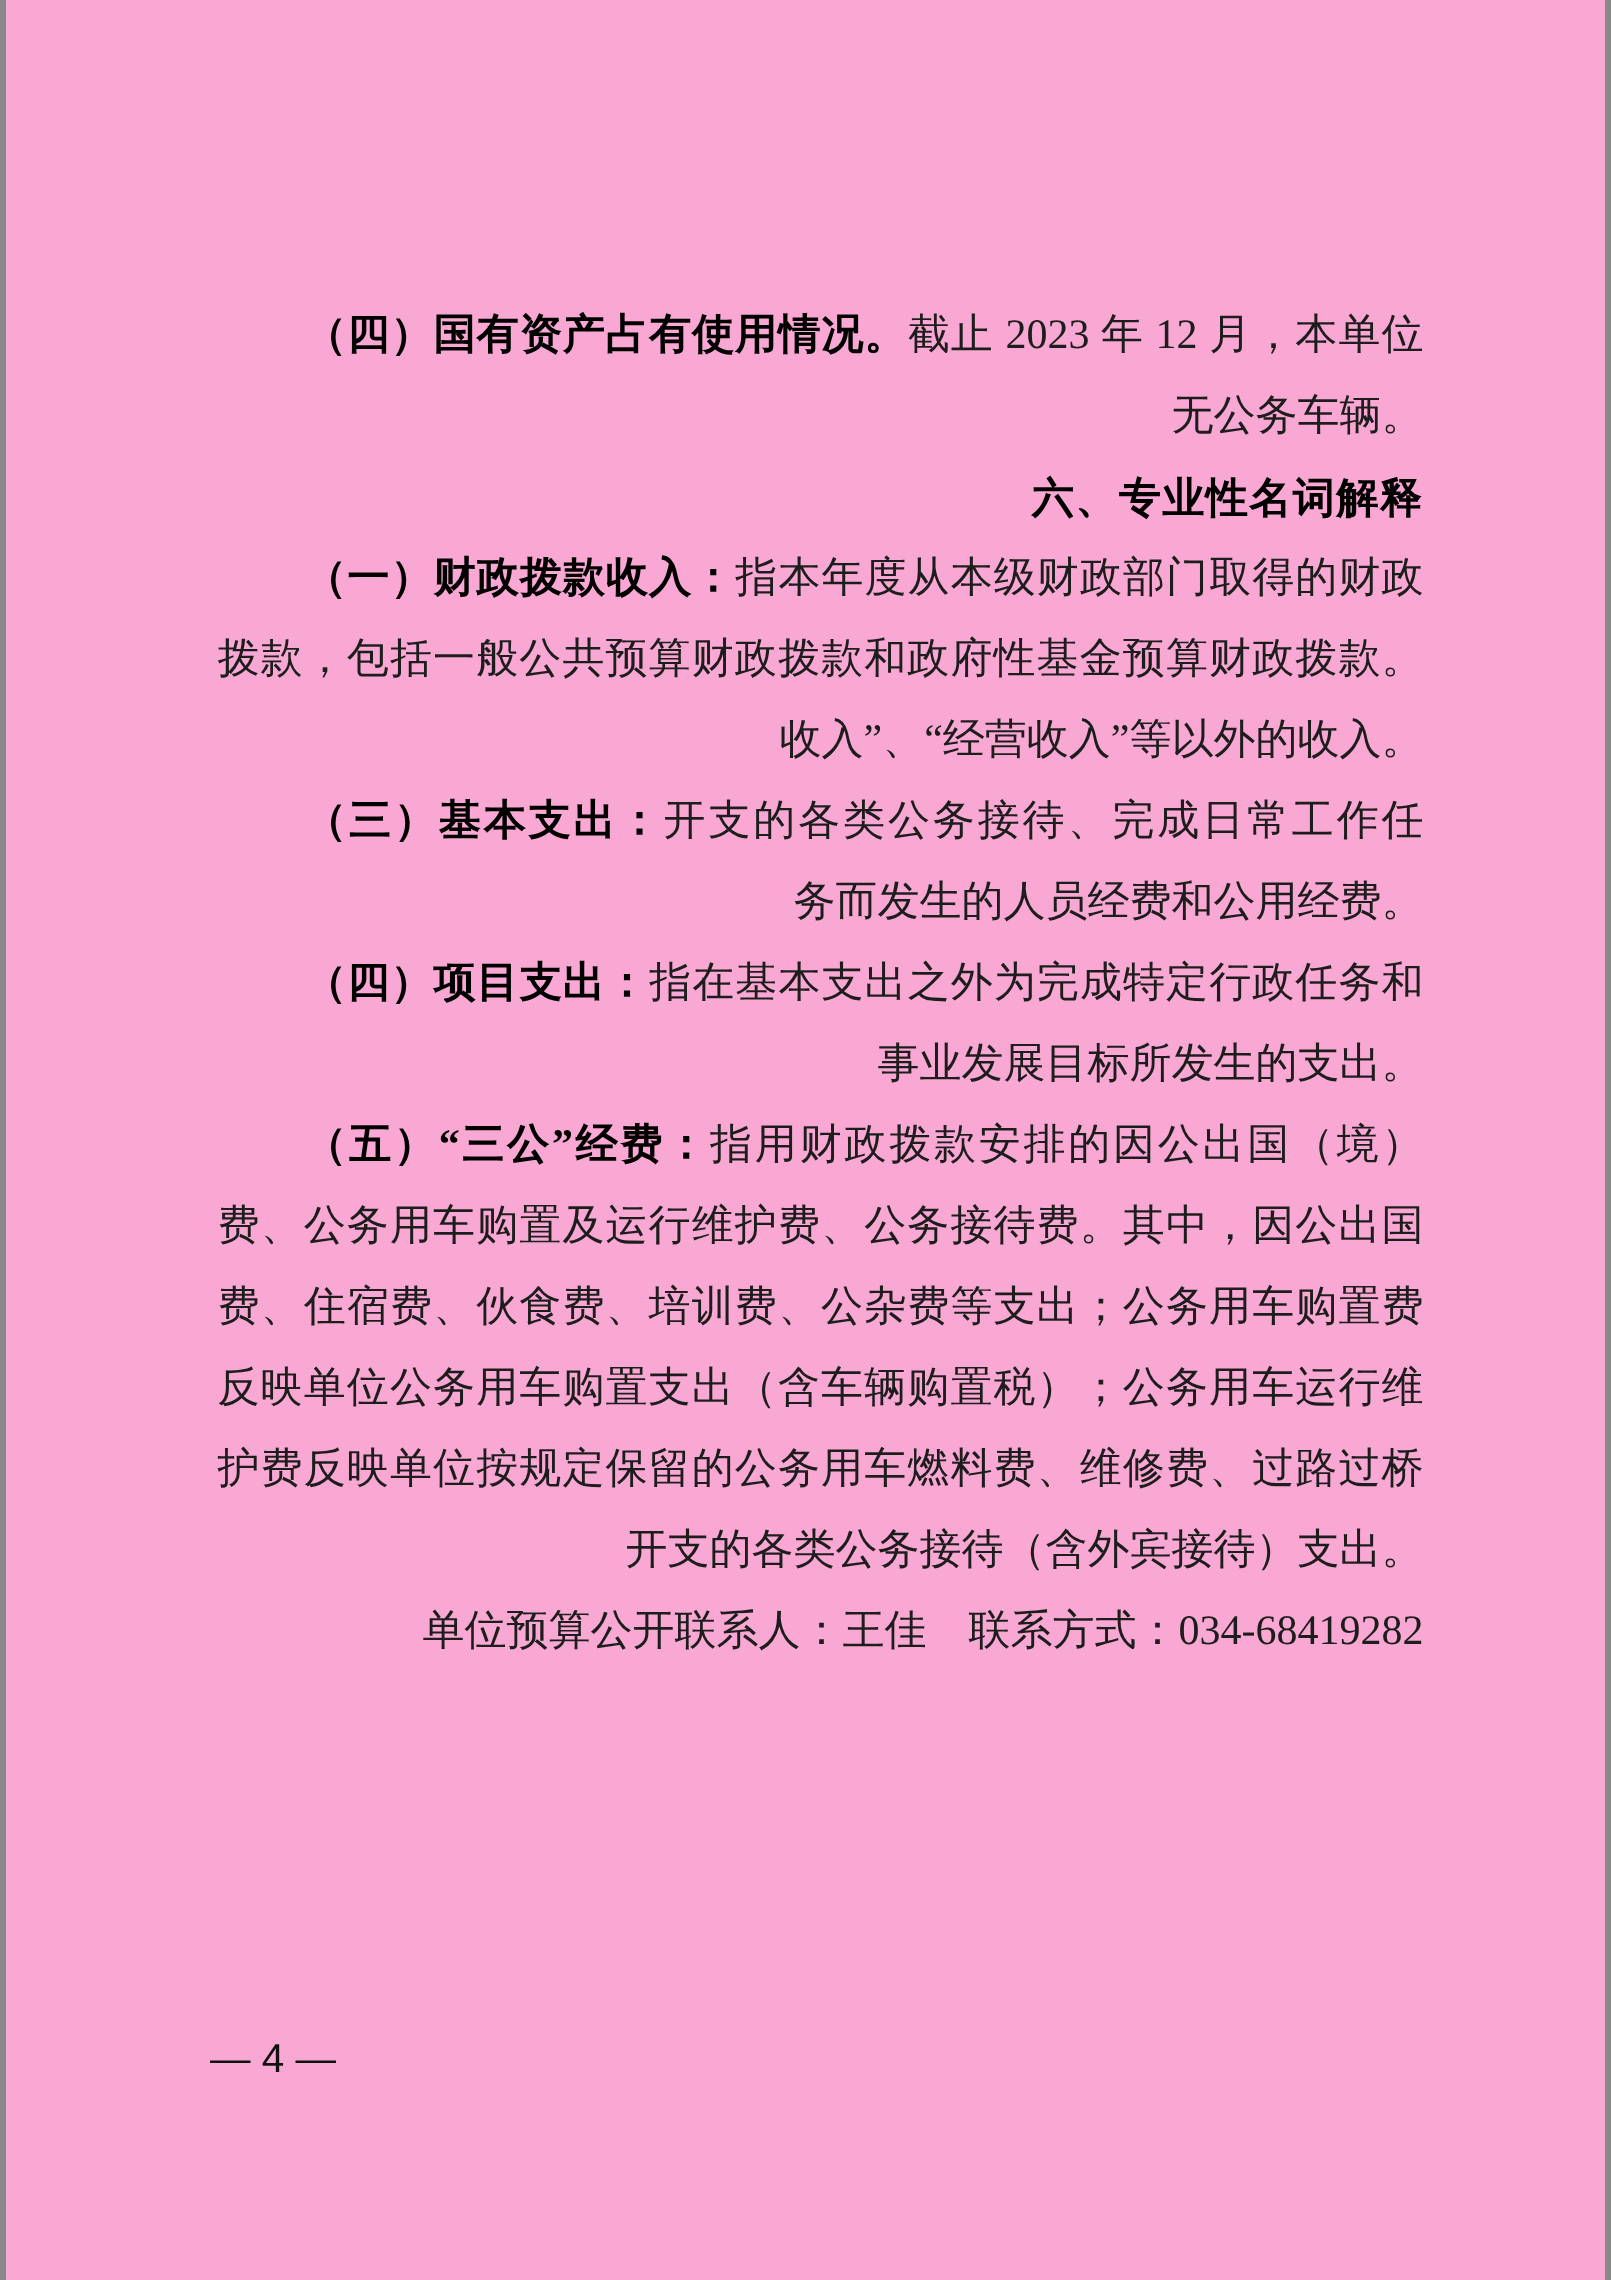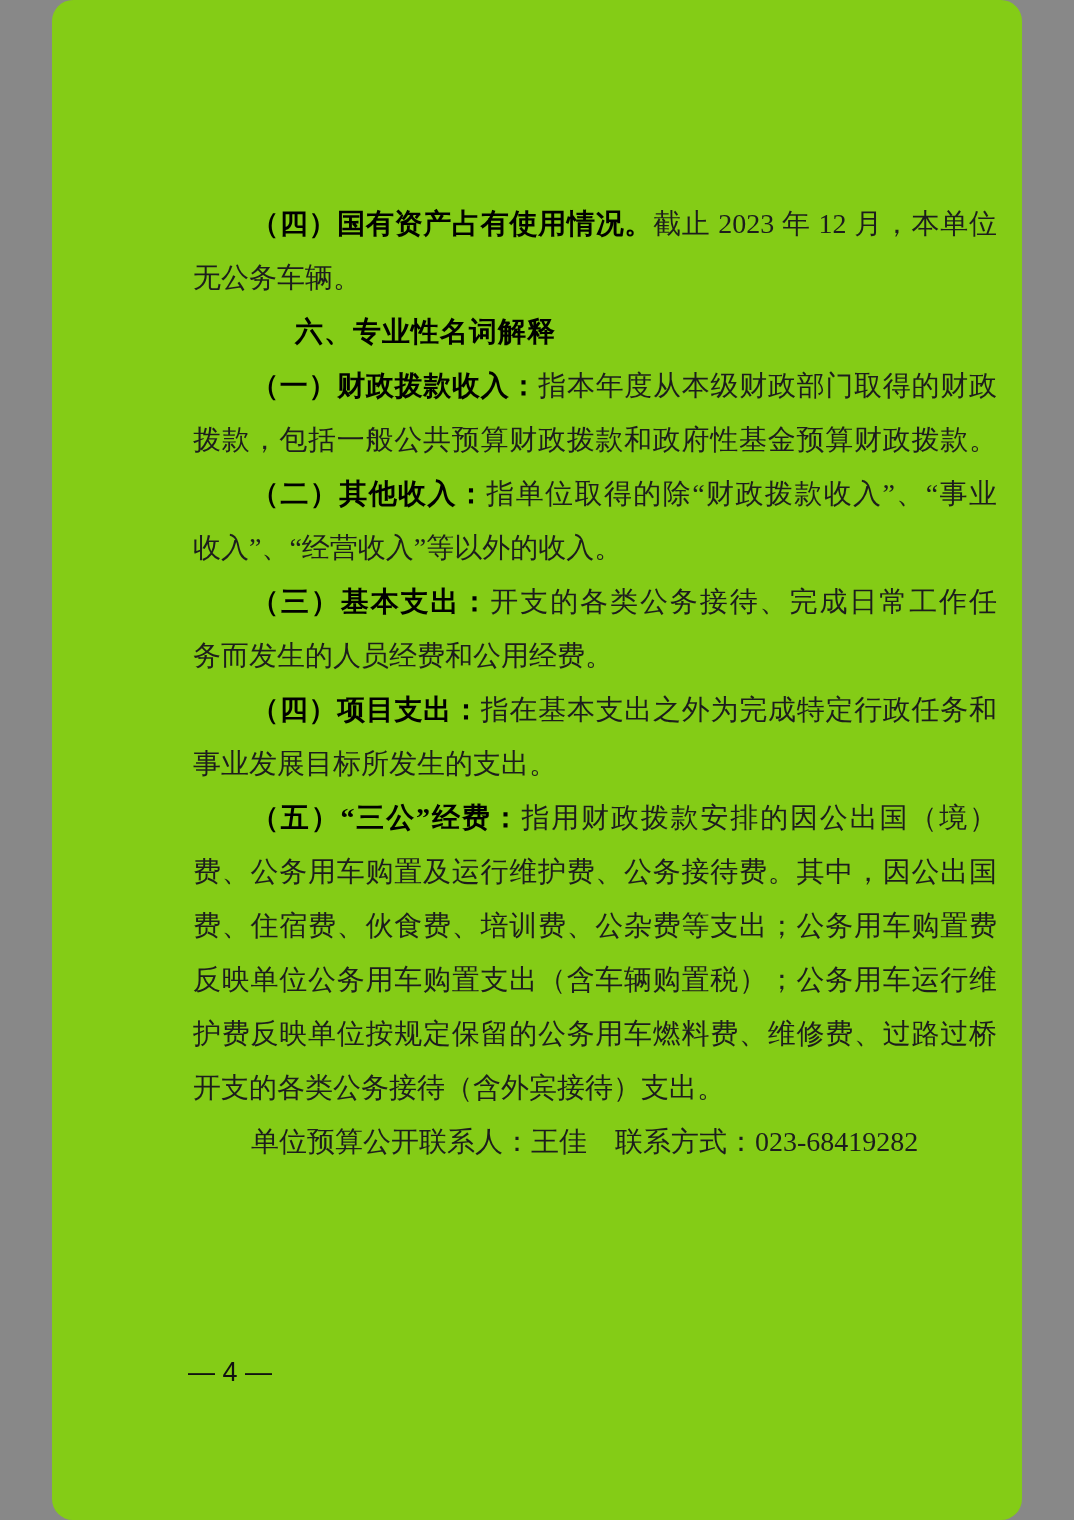--- a/index.html
+++ b/index.html
@@ -2,40 +2,39 @@
 <html><head>
 <meta charset="utf-8">
 <style>
   html,body { margin:0; padding:0; }
   body {
     background:#888;
     font-family:"Liberation Serif","DejaVu Serif",serif;
   }
   .page {
     position:relative;
-    width:970px;
+    width:1066px;
     height:1520px;
     margin:0 auto;
-    background:#84cc16;
+    background:#f9a8d4;
     overflow:hidden;
-    border-radius:21px;
   }
   .doc-body {
     position:absolute;
     left:141px;
     top:197px;
     width:804px;
   }
   .line {
     height:54px;
     line-height:54px;
     font-size:28px;
     color:#1d1d1d;
     font-family:"Liberation Serif","DejaVu Serif",serif;
-    text-align:left;
+    text-align:right;
     white-space:nowrap;
   }
   .line.justify {
     white-space:normal;
     text-align:justify;
     text-align-last:justify;
   }
   .line.indent { padding-left:58px; }
   .seg-body { font-weight:400; }
   .seg-bold-term {
@@ -63,30 +62,29 @@
 </head>
 <body>
 
 <div class="page">
   <div class="doc-body" id="doc-body">
       <div class="line indent justify"><span class="seg-bold-term">（四）国有资产占有使用情况。</span><span class="seg-body">截止 2023 年 12 月，本单位</span></div>
       <div class="line"><span class="seg-body">无公务车辆。</span></div>
       <div class="line indent"><span class="seg-heading">六、专业性名词解释</span></div>
       <div class="line indent justify"><span class="seg-bold-term">（一）财政拨款收入：</span><span class="seg-body">指本年度从本级财政部门取得的财政</span></div>
       <div class="line justify"><span class="seg-body">拨款，包括一般公共预算财政拨款和政府性基金预算财政拨款。</span></div>
-      <div class="line indent justify"><span class="seg-bold-term">（二）其他收入：</span><span class="seg-body">指单位取得的除“财政拨款收入”、“事业</span></div>
       <div class="line"><span class="seg-body">收入”、“经营收入”等以外的收入。</span></div>
       <div class="line indent justify"><span class="seg-bold-term">（三）基本支出：</span><span class="seg-body">开支的各类公务接待、完成日常工作任</span></div>
       <div class="line"><span class="seg-body">务而发生的人员经费和公用经费。</span></div>
       <div class="line indent justify"><span class="seg-bold-term">（四）项目支出：</span><span class="seg-body">指在基本支出之外为完成特定行政任务和</span></div>
       <div class="line"><span class="seg-body">事业发展目标所发生的支出。</span></div>
       <div class="line indent justify"><span class="seg-bold-term">（五）“三公”经费：</span><span class="seg-body">指用财政拨款安排的因公出国（境）</span></div>
       <div class="line justify"><span class="seg-body">费、公务用车购置及运行维护费、公务接待费。其中，因公出国</span></div>
       <div class="line justify"><span class="seg-body">费、住宿费、伙食费、培训费、公杂费等支出；公务用车购置费</span></div>
       <div class="line justify"><span class="seg-body">反映单位公务用车购置支出（含车辆购置税）；公务用车运行维</span></div>
       <div class="line justify"><span class="seg-body">护费反映单位按规定保留的公务用车燃料费、维修费、过路过桥</span></div>
       <div class="line"><span class="seg-body">开支的各类公务接待（含外宾接待）支出。</span></div>
-      <div class="line indent"><span class="seg-body">单位预算公开联系人：王佳</span><span class="seg-body">　</span><span class="seg-body">联系方式：023-68419282</span></div>
+      <div class="line indent"><span class="seg-body">单位预算公开联系人：王佳</span><span class="seg-body">　</span><span class="seg-body">联系方式：034-68419282</span></div>
     </div>
   <div class="page-footer">
     <span>— 4 —</span>
   </div>
 </div>
 
 </body></html>

